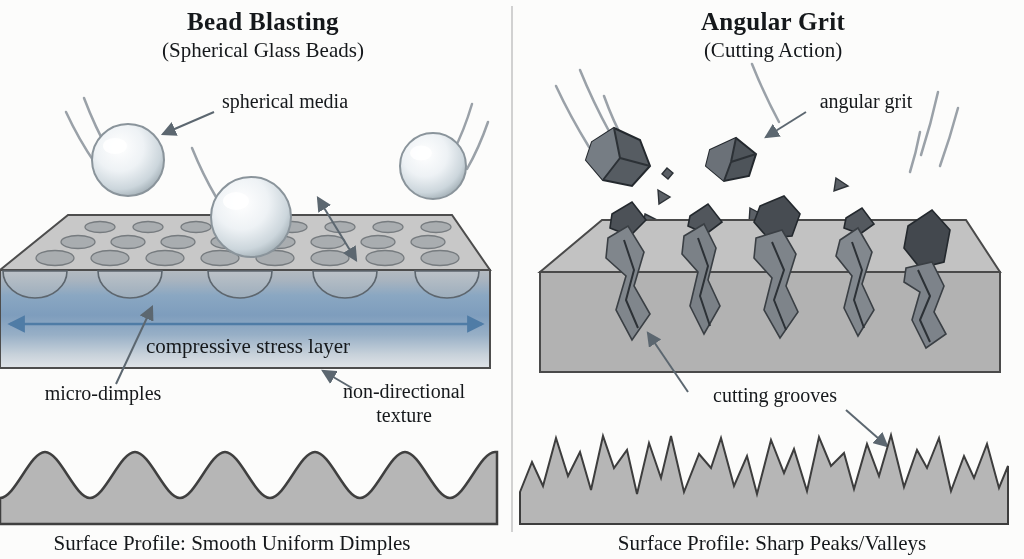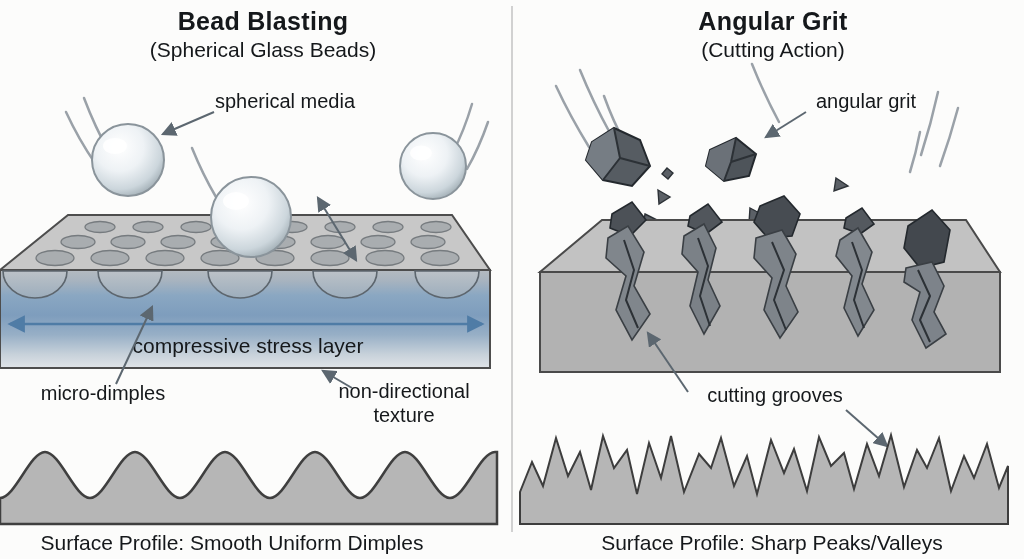--- a/index.html
+++ b/index.html
@@ -1,18 +1,18 @@
 <!DOCTYPE html>
 <html><head>
 <meta charset="utf-8">
 <style>
   html,body{margin:0;padding:0;background:#ffffff;}
   .stage{
     position:relative;width:1024px;height:559px;background:#fcfcfb;overflow:hidden;
-    font-family:Liberation Sans, sans-serif;
+    font-family:Liberation Serif, serif;
   }
   svg{display:block}
   text{fill:#15181b;}
   .title{font-size:25px;font-weight:700;letter-spacing:.3px;}
   .subtitle{font-size:21px;}
   .label{font-size:20px;}
   .caption{font-size:21px;}
   .stress-text{font-size:21px;}
   .streak{stroke:#9aa1a8;stroke-width:2.5;fill:none;stroke-linecap:round;}
   .arrow{stroke:#5c6770;stroke-width:2;fill:none;}

